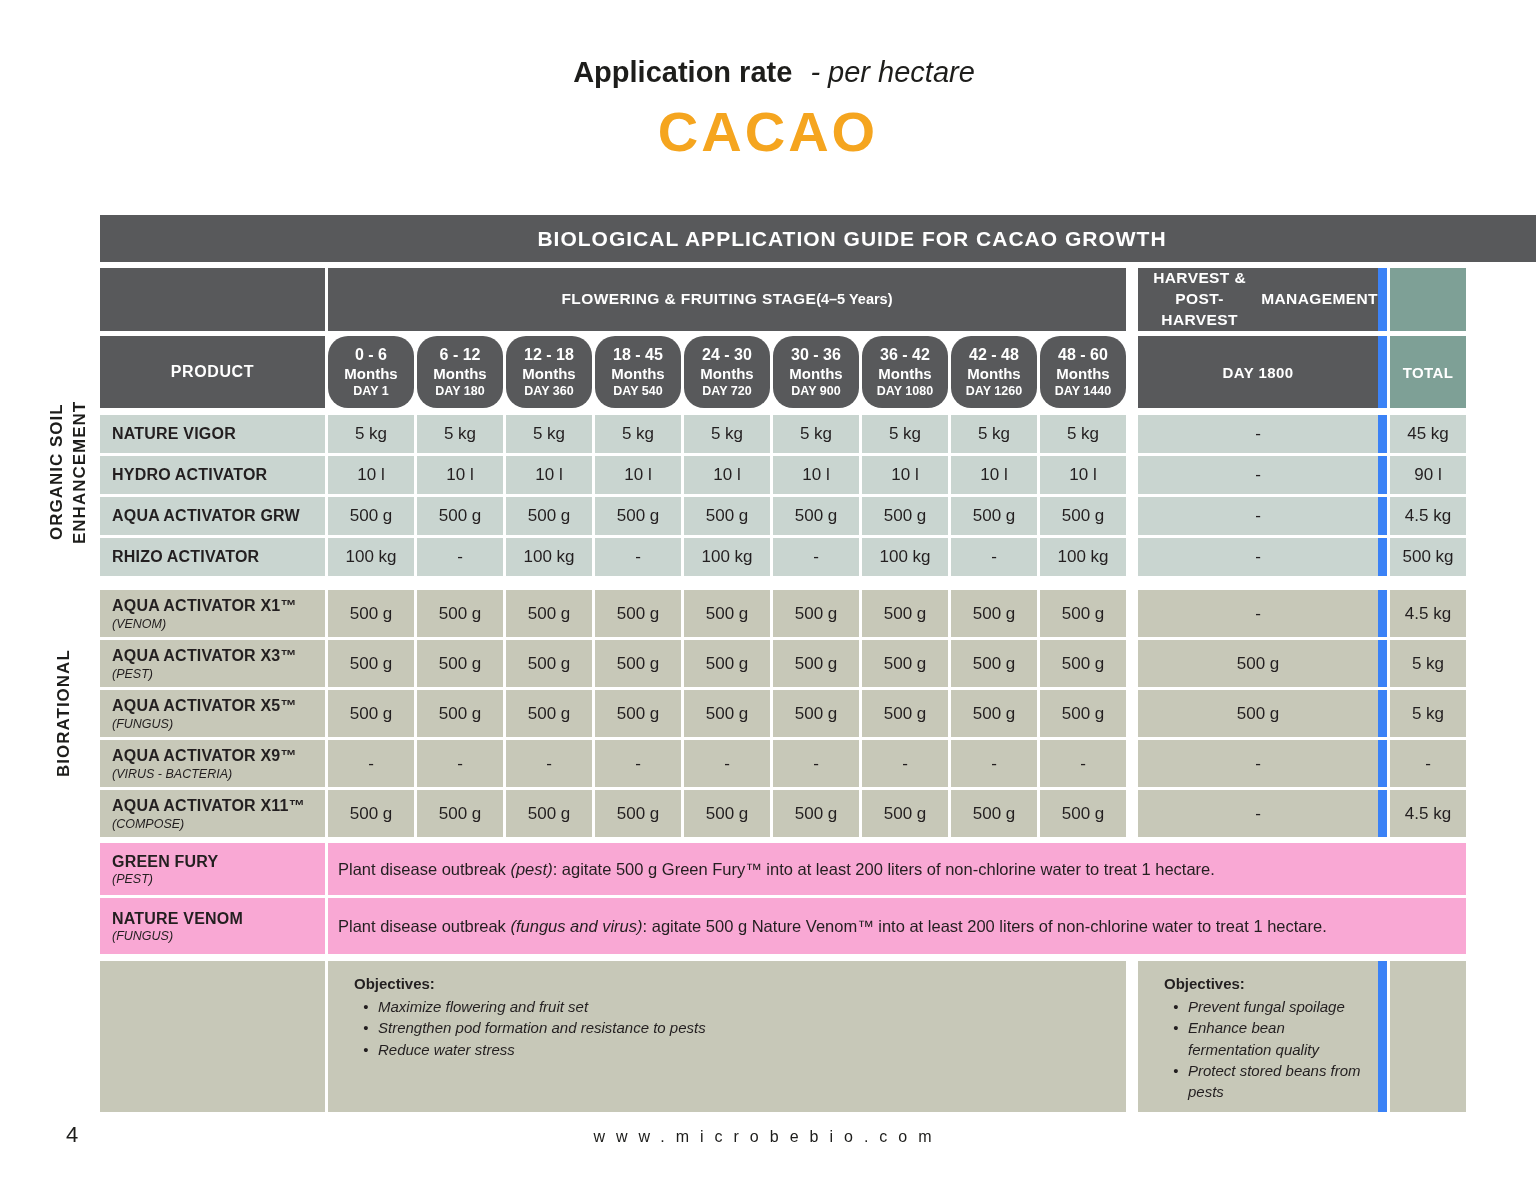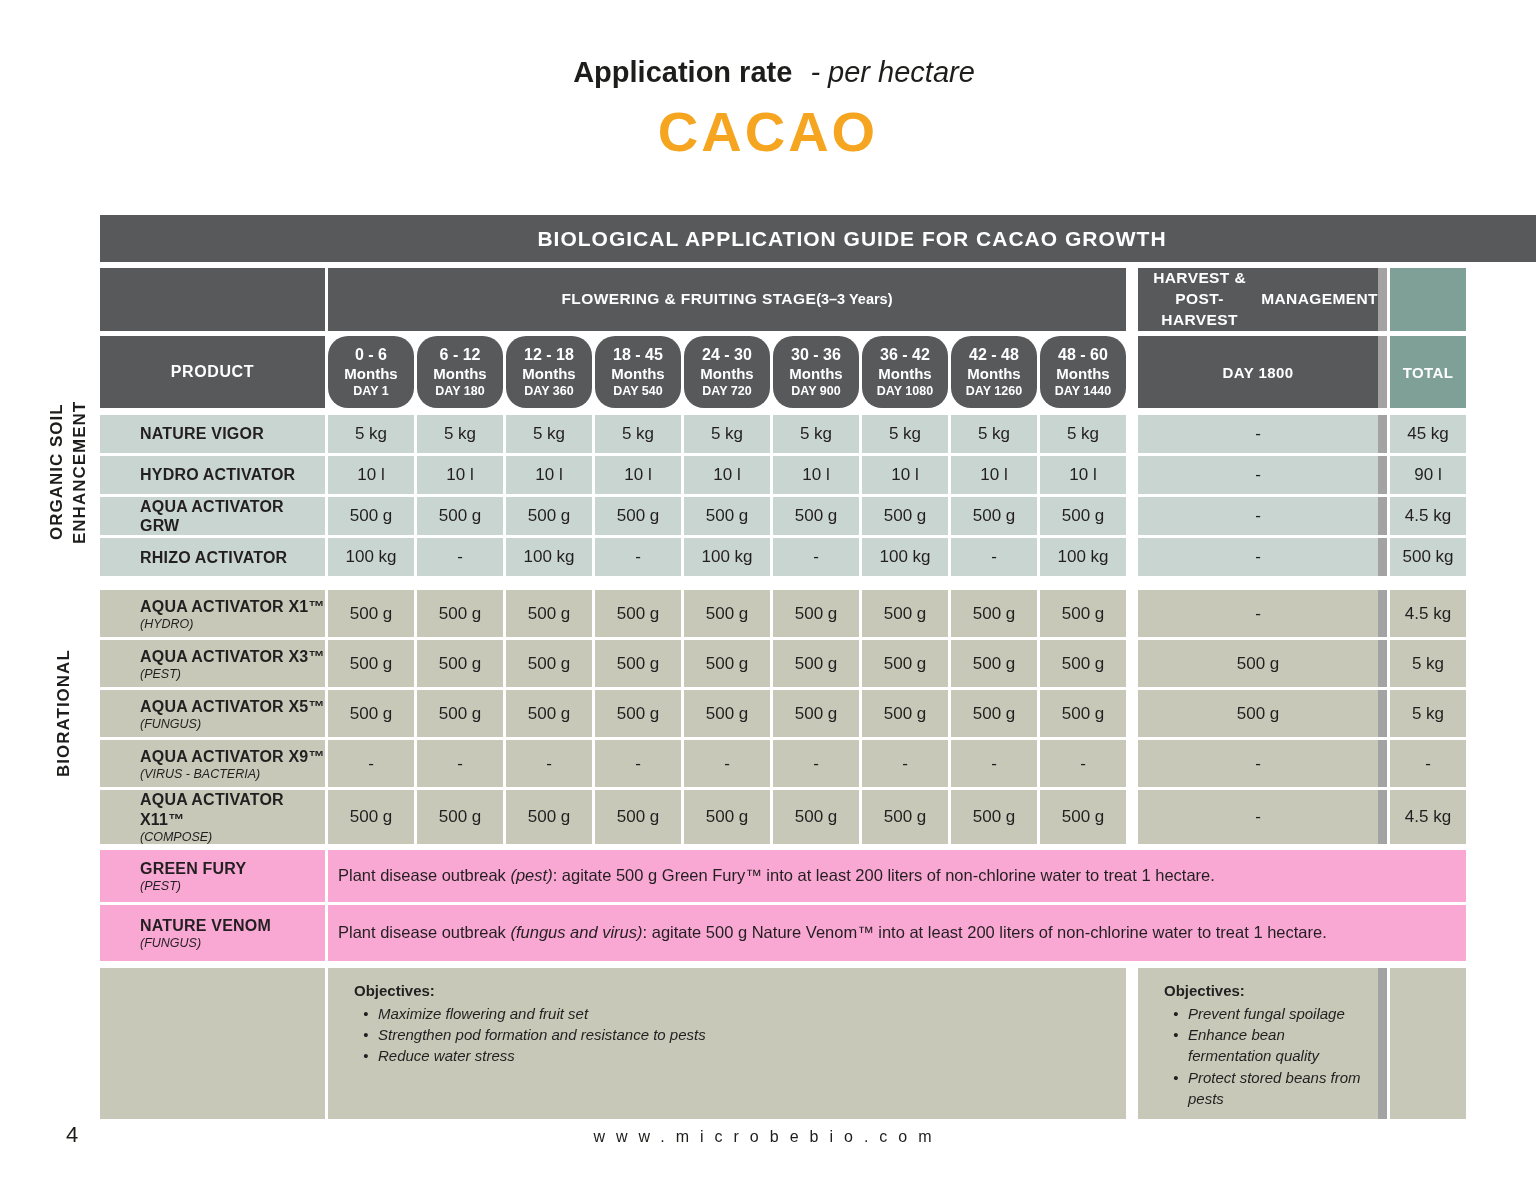--- a/index.html
+++ b/index.html
@@ -16,21 +16,21 @@
 
   
   .apptable { position:absolute; left:100px; top:215px; width:1504px; }
   .row { display:grid; grid-template-columns:225px repeat(9,86px) 258px 76px; column-gap:3px; margin-bottom:3px; }
   .cell { display:flex; align-items:center; justify-content:center; text-align:center; min-height:100%; }
   .dark { background:#58595b; color:#ffffff; }
   .teal-dark { background:#7ea096; color:#ffffff; }
   .lt { background:#c9d5d0; }
   .kh { background:#c7c8b8; }
   .tan { background:#f9a8d4; }
-  .gapcol { border-left:9px solid #ffffff; border-right:9px solid #a3a3a3; }
+  .gapcol { border-left:9px solid #ffffff; border-right:9px solid #3b82f6; }
 
   .banner { height:47px; background:#58595b; color:#ffffff; display:flex; align-items:center;
             justify-content:center; font-size:21px; font-weight:700; letter-spacing:1px; margin-bottom:6px; }
 
   .h-stage { min-height:63px; margin-bottom:5px; }
   .h-cols  { min-height:72px; margin-bottom:7px; }
   .h-org   { min-height:38px; }
   .h-bio   { min-height:47px; }
   .h-gf    { min-height:52px; }
   .h-nv    { min-height:56px; }
@@ -44,21 +44,21 @@
   .sh2 { font-weight:700; font-size:14.5px; }
 
   .mhead { flex-direction:column; line-height:1.25;border-radius:20px; }
   .mrange { font-weight:700; font-size:16px; }
   .munit  { font-weight:700; font-size:15px; }
   .mday   { font-weight:700; font-size:12.5px; }
   .product-head { font-weight:700; font-size:16px; letter-spacing:0.6px; }
   .d1800-head, .total-head { font-weight:700; font-size:15px; letter-spacing:0.4px; }
 
   .label { flex-direction:column; align-items:flex-start; justify-content:center;
-           padding-left:40px; text-align:left; }
+           padding-left:12px; text-align:left; }
   .pname { font-weight:700; font-size:16px; letter-spacing:0.2px; line-height:1.2; }
   .psub  { font-style:italic; font-size:12.5px; margin-top:1px; }
   .val   { font-size:17px; }
 
   .desc { justify-content:flex-start; text-align:left; padding-left:10px; font-size:16.5px; }
   .desc .it { font-style:italic; }
 
   .obj { flex-direction:column; align-items:flex-start; justify-content:flex-start;
          text-align:left; padding:14px 10px 10px 26px; }
   .obj-head { font-weight:700; font-size:15px; margin-bottom:4px; }
@@ -102,21 +102,21 @@
   </div>
 
   <div class="apptable">
 
     <div class="banner">BIOLOGICAL APPLICATION GUIDE FOR CACAO GROWTH</div>
 
     <div class="row h-stage">
       <div class="cell dark"></div>
       <div class="cell dark center2" style="grid-column:2/11">
         <span class="sh1">FLOWERING &amp; FRUITING STAGE</span>
-        <span class="sh2">(3–3 Years)</span>
+        <span class="sh2">(4–5 Years)</span>
       </div>
       <div class="cell dark center2 gapcol">
         <span class="sh1">HARVEST &amp; POST-HARVEST</span>
         <span class="sh1">MANAGEMENT</span>
       </div>
       <div class="cell teal-dark"></div>
     </div>
 
     <div class="row h-cols">
       <div class="cell dark product-head">PRODUCT</div>
@@ -233,21 +233,21 @@
       <div class="cell lt val">100 kg</div>
       <div class="cell lt val">-</div>
       <div class="cell lt val">100 kg</div>
       <div class="cell lt val gapcol">-</div>
       <div class="cell lt val">500 kg</div>
     </div>
 
     <div class="row h-bio">
       <div class="cell kh label">
         <span class="pname">AQUA ACTIVATOR X1™</span>
-        <span class="psub">(HYDRO)</span>
+        <span class="psub">(VENOM)</span>
       </div>
       <div class="cell kh val">500 g</div>
       <div class="cell kh val">500 g</div>
       <div class="cell kh val">500 g</div>
       <div class="cell kh val">500 g</div>
       <div class="cell kh val">500 g</div>
       <div class="cell kh val">500 g</div>
       <div class="cell kh val">500 g</div>
       <div class="cell kh val">500 g</div>
       <div class="cell kh val">500 g</div>

